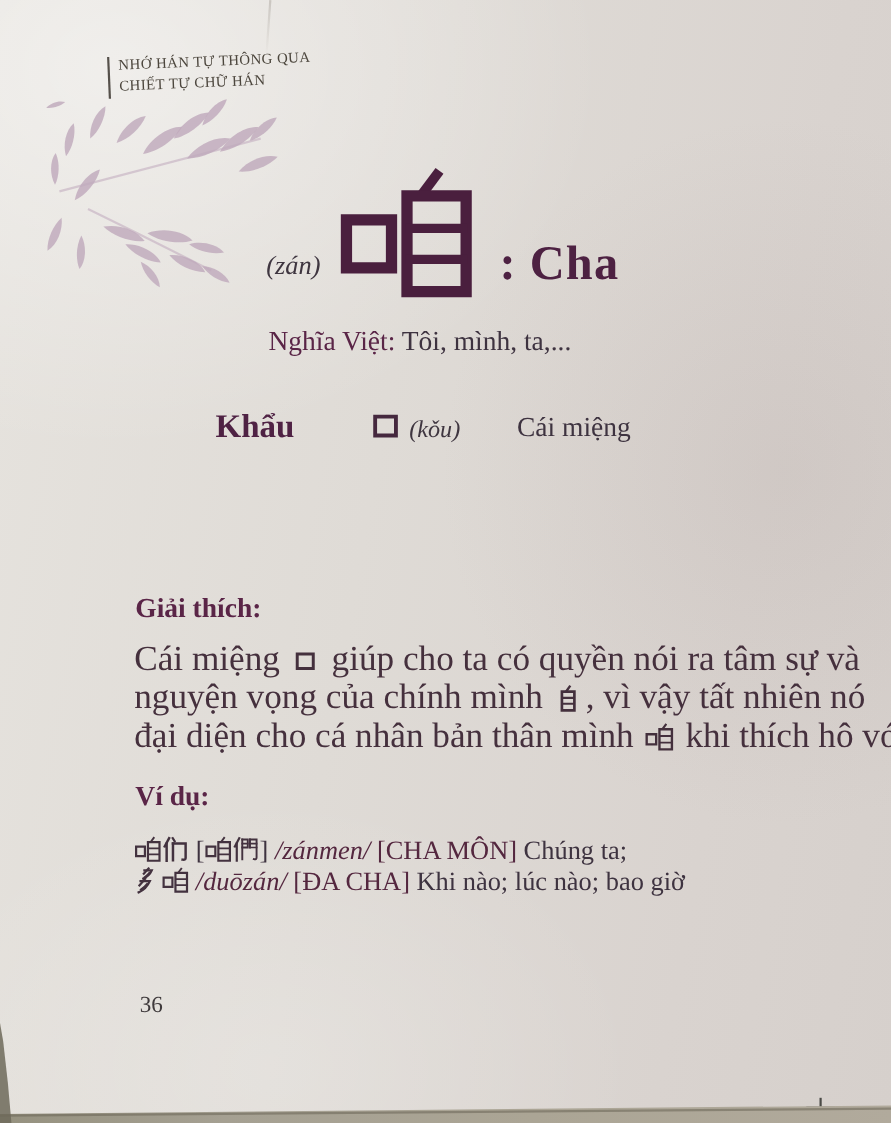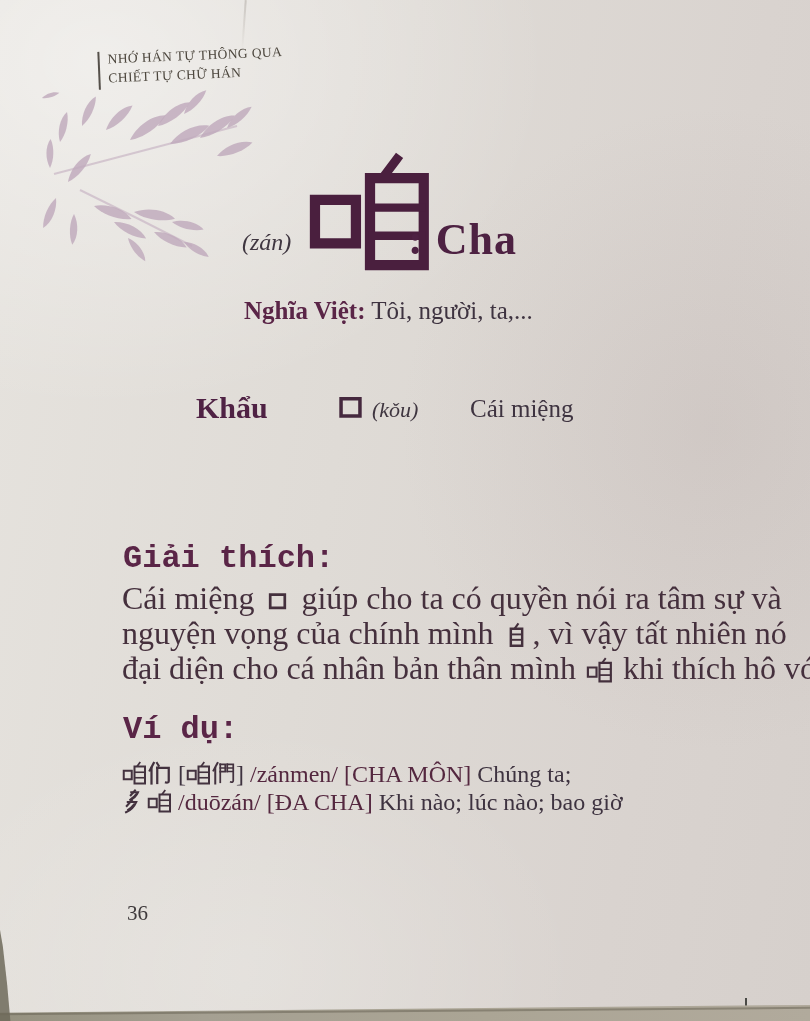--- a/index.html
+++ b/index.html
@@ -25,45 +25,45 @@
   .hdr{position:absolute;left:98px;top:46px;display:flex;gap:8px;transform:rotate(-2.4deg);}
   .hdr-bar{width:2px;height:38px;background:#55504a;margin-top:2px;}
   .hdr-lines{font-family:"Liberation Serif",serif;font-size:13.5px;line-height:19px;
     color:#4c463d;letter-spacing:.4px;}
   
   .pinyin-main{position:absolute;left:242px;top:229px;font-size:24px;font-style:italic;color:#3f3640;}
   .hz{display:inline-block;color:inherit;line-height:0;}
   .hz svg{fill:none;stroke:currentColor;stroke-linecap:square;stroke-linejoin:miter;}
   .hz-big{position:absolute;left:306px;top:147px;color:#4a1f3e;}
   .hz-big svg{width:128px;height:134px;}
-  .title-reading{position:absolute;left:408px;top:214px;font-size:44px;font-weight:bold;
+  .title-reading{position:absolute;left:454px;top:214px;font-size:44px;font-weight:bold;
     color:#4d2142;letter-spacing:1px;}
   
   .meaning{position:absolute;left:244px;top:297px;font-size:25px;color:#3e3340;}
   .plum{color:#5a2547;}
-  .b{font-weight:bold;}
-  
-  .comp-row{position:absolute;left:196px;width:440px;height:46px;font-size:25px;color:#3e3340;margin-top:20px;}
+  .b{font-weight:normal;}
+  
+  .comp-row{position:absolute;left:196px;width:440px;height:46px;font-size:25px;color:#3e3340;}
   .comp-row .comp-name{position:absolute;left:0;top:2px;font-size:30px;font-weight:bold;color:#4f2244;}
   .comp-row .comp-char{position:absolute;left:137px;top:0;color:#45283e;}
   .comp-row .comp-char svg{width:35px;height:35px;vertical-align:-7px;}
   .comp-row .comp-pinyin{font-style:italic;font-size:22px;color:#3f3640;margin-left:4px;}
   .comp-row .comp-meaning{position:absolute;left:274px;top:6px;}
   
-  .sect-head{position:absolute;left:123px;font-size:32px;font-weight:bold;color:#5a2547;font-family:Liberation Mono, monospace;}
+  .sect-head{position:absolute;left:123px;font-size:25px;font-weight:bold;color:#5a2547;}
   .para{position:absolute;left:122px;top:581px;width:570px;font-size:32px;line-height:35px;color:#45303d;}
   .p-line{text-align:justify;text-align-last:justify;height:35px;white-space:nowrap;}
   .p-line.last{text-align-last:left;}
   .para .hz{color:#44303d;margin:0 2px;}
   .para .hz svg{width:27px;height:27px;vertical-align:-5px;}
   
   .examples{position:absolute;left:122px;top:760px;width:620px;font-size:24px;line-height:28px;color:#3e3340;}
   .examples .hz svg{width:25px;height:25px;vertical-align:-4px;}
   .examples .hz{color:#43323f;}
-  .ex-pinyin{color:#54273f;}
+  .ex-pinyin{font-style:italic;color:#54273f;}
   .ex-hanviet{color:#54273f;}
   .ex-line{white-space:nowrap;}
   
   .pagenum{position:absolute;left:127px;top:901px;font-size:21px;color:#3f3a3c;}
   
   .cropmark{position:absolute;left:733px;top:998px;width:26px;height:18px;}
   .cropmark:before{content:"";position:absolute;left:0;top:8px;width:26px;height:2px;background:#4a4a46;}
   .cropmark:after{content:"";position:absolute;left:12px;top:0;width:2px;height:18px;background:#4a4a46;}
   
   .bottom-band{position:absolute;left:0;top:998px;width:810px;height:23px;
@@ -167,21 +167,21 @@
 
   <span class="pinyin-main">(zán)</span>
   <span class="hz hz-big" aria-label="咱">
     <svg>
         <use href="#hz-zan"></use>
       </svg>
   </span>
   <span class="title-reading">: Cha</span>
 
   <div class="meaning">
-    <span class="b plum">Nghĩa Việt:</span><span> Tôi, người, ta,...</span>
+    <span class="b plum">Nghĩa Việt:</span><span> Tôi, mình, ta,...</span>
   </div>
 
   <div class="comp-row" style="top:369px">
     <span class="comp-name">Khẩu</span>
     <span class="comp-char">
       <span class="hz" aria-label="口"><svg>
             <use href="#hz-kou"></use>
           </svg></span><span class="comp-pinyin">(kǒu)</span>
     </span>
     <span class="comp-meaning">Cái miệng</span>

